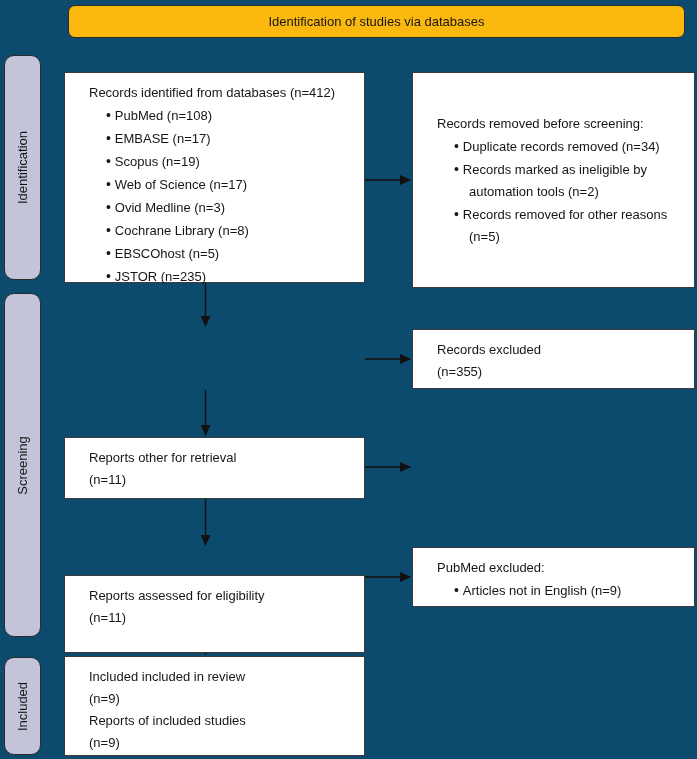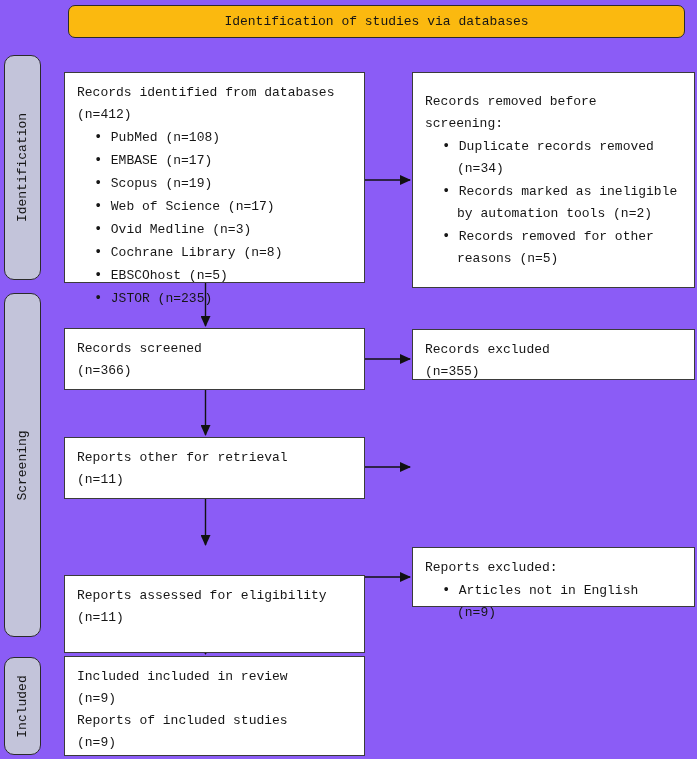--- a/index.html
+++ b/index.html
@@ -8,22 +8,22 @@
     --box-border: #3b3b3b;
     --text: #161616;
     --arrow: #111111;
   }
   * { box-sizing: border-box; margin: 0; padding: 0; }
   html, body { background: #ffffff; }
   #canvas {
     position: relative;
     width: 697px;
     height: 759px;
-    background: #8b5cf6;
-    font-family: Liberation Mono, monospace;
+    background: #0c4a6e;
+    font-family: Liberation Sans, sans-serif;
     color: var(--text);
     overflow: hidden;
   }
   .header-box {
     position: absolute;
     left: 68px; top: 5px;
     width: 617px; height: 33px;
     background: var(--header-bg);
     border: 1.3px solid #2b2b2b;
     border-radius: 7px;
@@ -47,29 +47,29 @@
   }
   #stage-identification { top: 55px;  height: 225px; }
   #stage-screening      { top: 293px; height: 344px; }
   #stage-included       { top: 657px; height: 98px; }
   .flow-box {
     position: absolute;
     background: #ffffff;
     border: 1.4px solid var(--box-border);
     font-size: 13px;
     line-height: 22px;
-    padding: 9px 12px;
+    padding: 9px 24px;
     z-index: 2;
   }
   .col-left  { left: 64px;  width: 301px; }
   .col-right { left: 412px; width: 283px; }
   #box-identified       { top: 72px;  height: 211px; }
   #box-removed          { top: 72px;  height: 216px; display: flex; flex-direction: column; justify-content: center; }
   #box-screened         { top: 328px; height: 62px; }
-  #box-excluded         { top: 329px; height: 51px; }
+  #box-excluded         { top: 329px; height: 60px; }
   #box-sought           { top: 437px; height: 62px; }
   #box-not-retrieved    { top: 437px; height: 60px; }
   #box-assessed         { top: 575px; height: 78px; }
   #box-reports-excluded { top: 547px; height: 60px; }
   #box-included         { top: 656px; height: 100px; }
   ul.bullets { list-style: none; margin: 0; padding: 0 0 0 17px; }
   ul.bullets li { padding-left: 15px; text-indent: -15px; }
   ul.bullets li::before { content: "\2022\00a0"; font-size: 14px; }
   #arrow-layer {
     position: absolute;
@@ -114,43 +114,39 @@
 
   <div class="flow-box col-right" id="box-removed">
     <div>Records removed before screening:</div>
     <ul class="bullets">
       <li>Duplicate records removed (n=34)</li>
       <li>Records marked as ineligible by automation tools (n=2)</li>
       <li>Records removed for other reasons (n=5)</li>
     </ul>
   </div>
 
-  <div class="flow-box col-left" id="box-screened">
-    <div>Records screened</div>
-    <div>(n=366)</div>
-  </div>
 
   <div class="flow-box col-right" id="box-excluded">
     <div>Records excluded</div>
     <div>(n=355)</div>
   </div>
 
   <div class="flow-box col-left" id="box-sought">
     <div>Reports other for retrieval</div>
     <div>(n=11)</div>
   </div>
 
 
   <div class="flow-box col-left" id="box-assessed">
     <div>Reports assessed for eligibility</div>
     <div>(n=11)</div>
   </div>
 
   <div class="flow-box col-right" id="box-reports-excluded">
-    <div>Reports excluded:</div>
+    <div>PubMed excluded:</div>
     <ul class="bullets">
       <li>Articles not in English (n=9)</li>
     </ul>
   </div>
 
   <div class="flow-box col-left" id="box-included">
     <div>Included included in review</div>
     <div>(n=9)</div>
     <div>Reports of included studies</div>
     <div>(n=9)</div>

